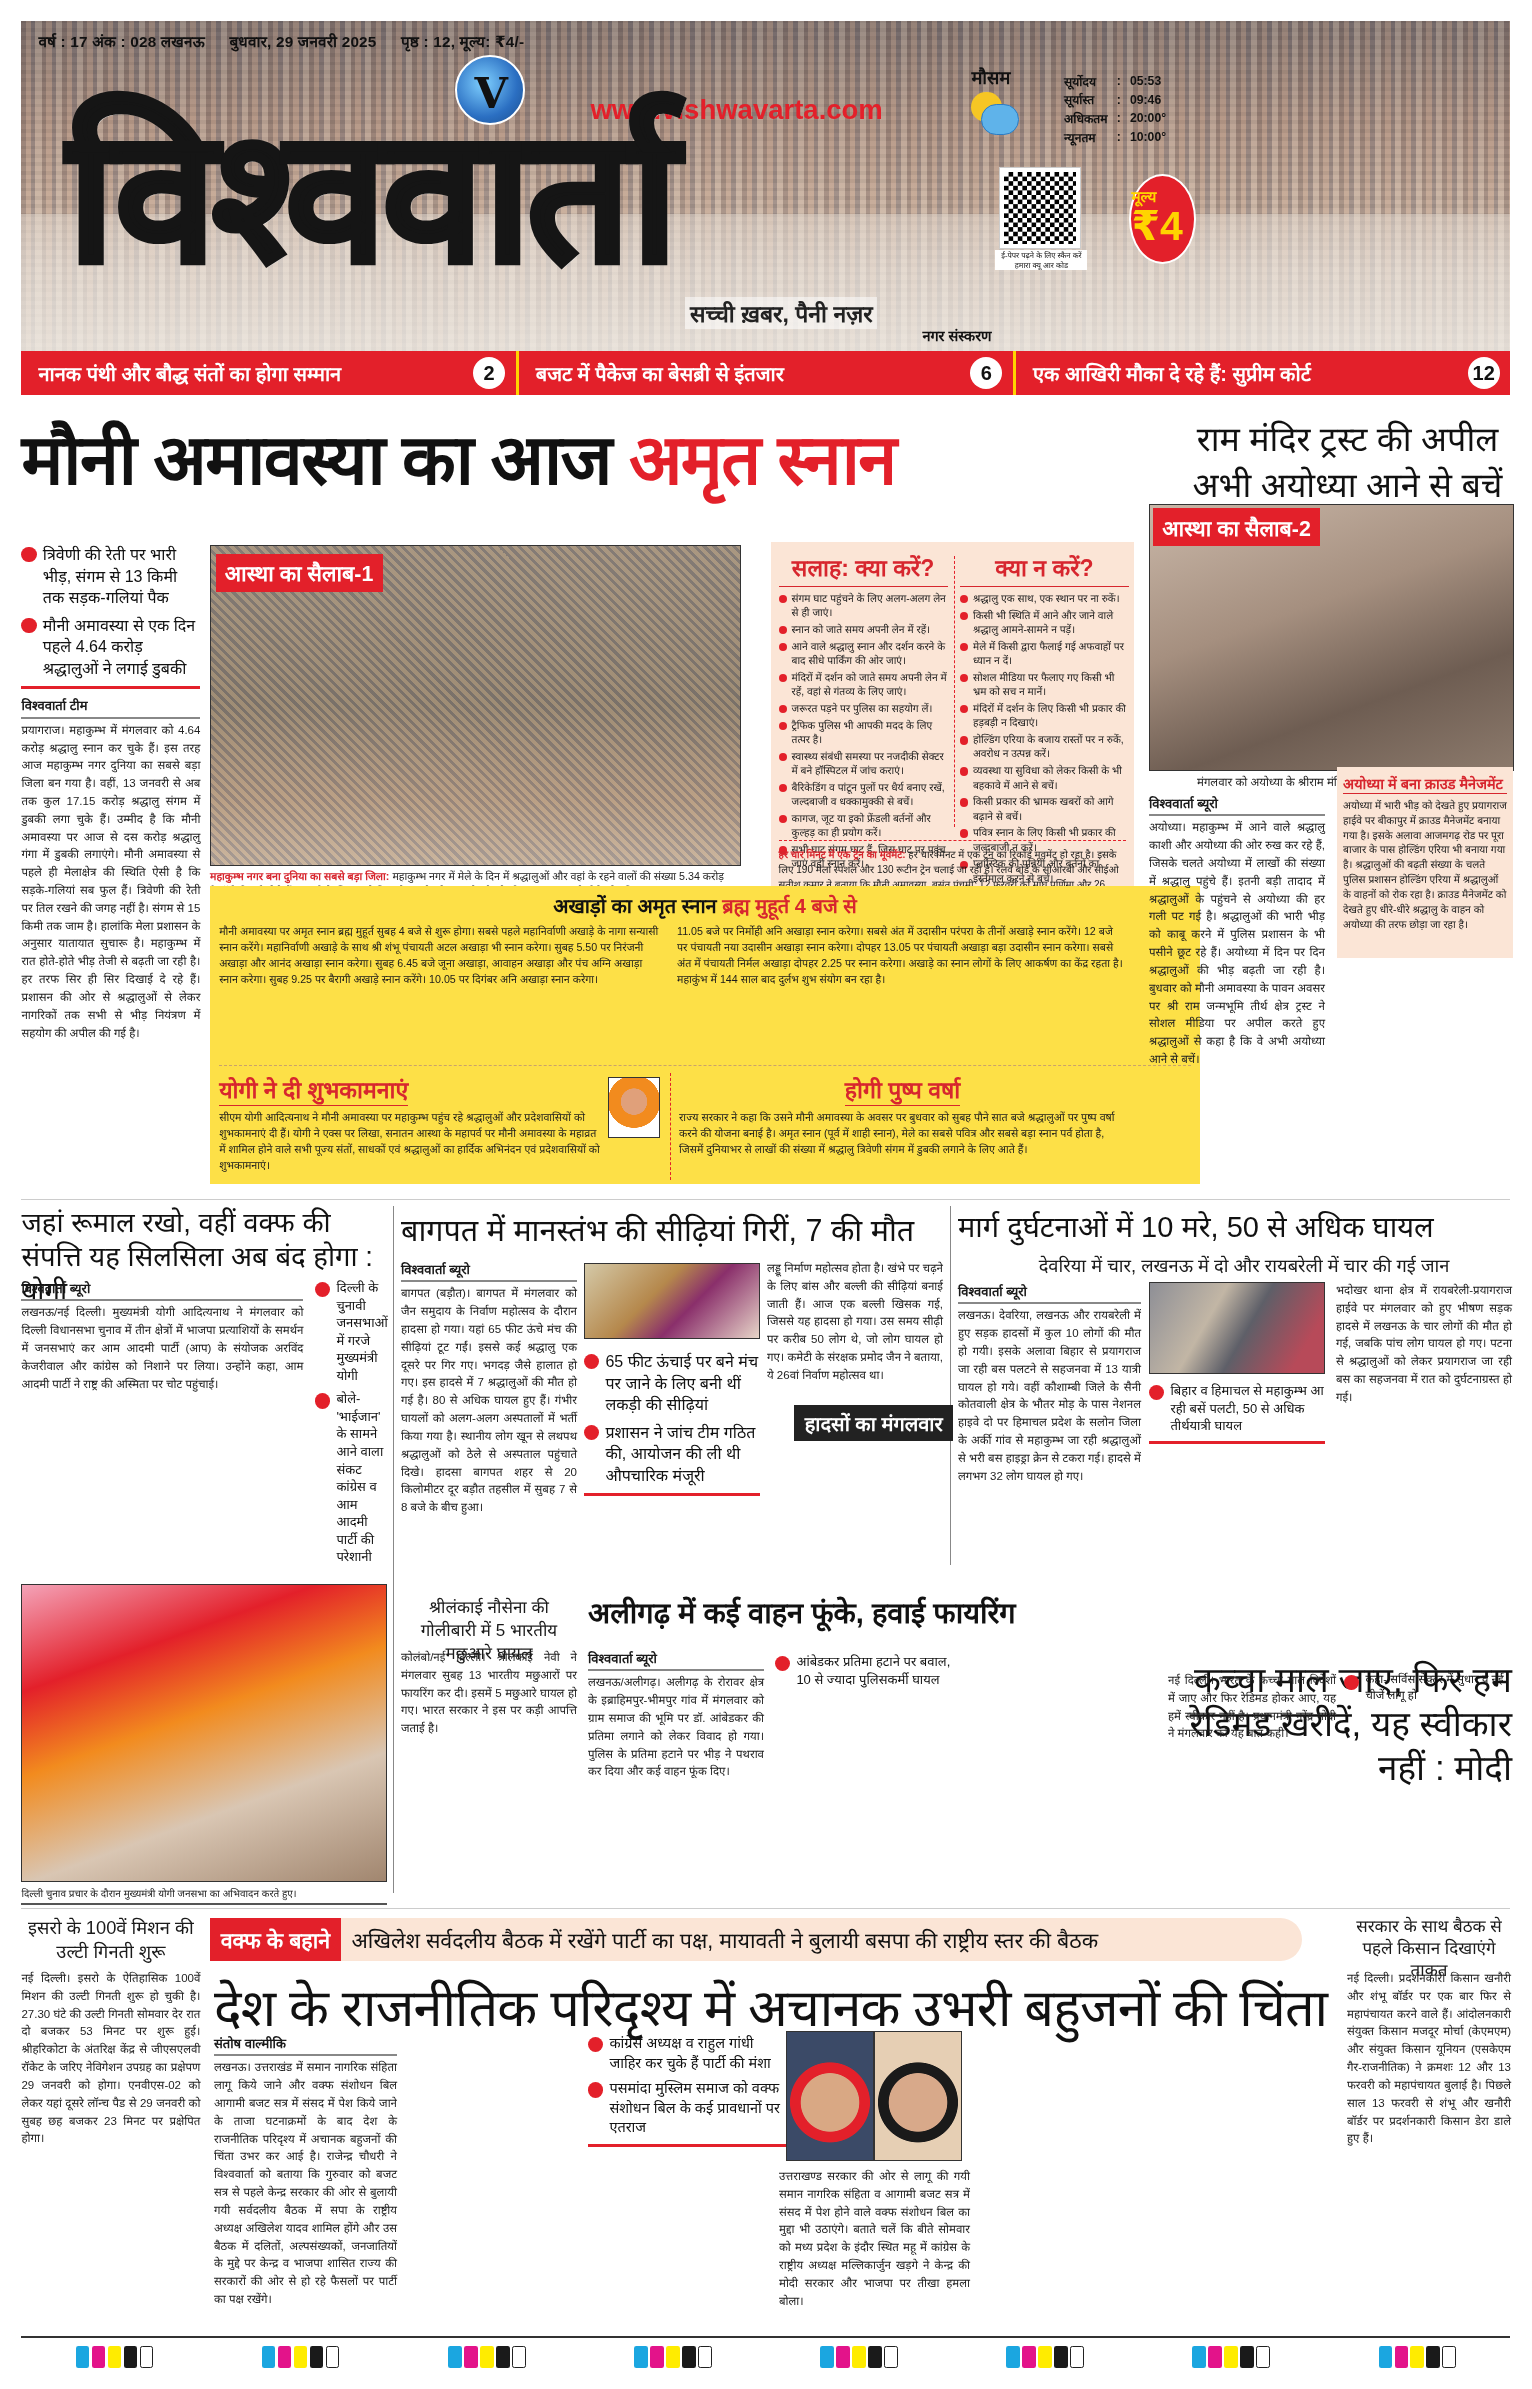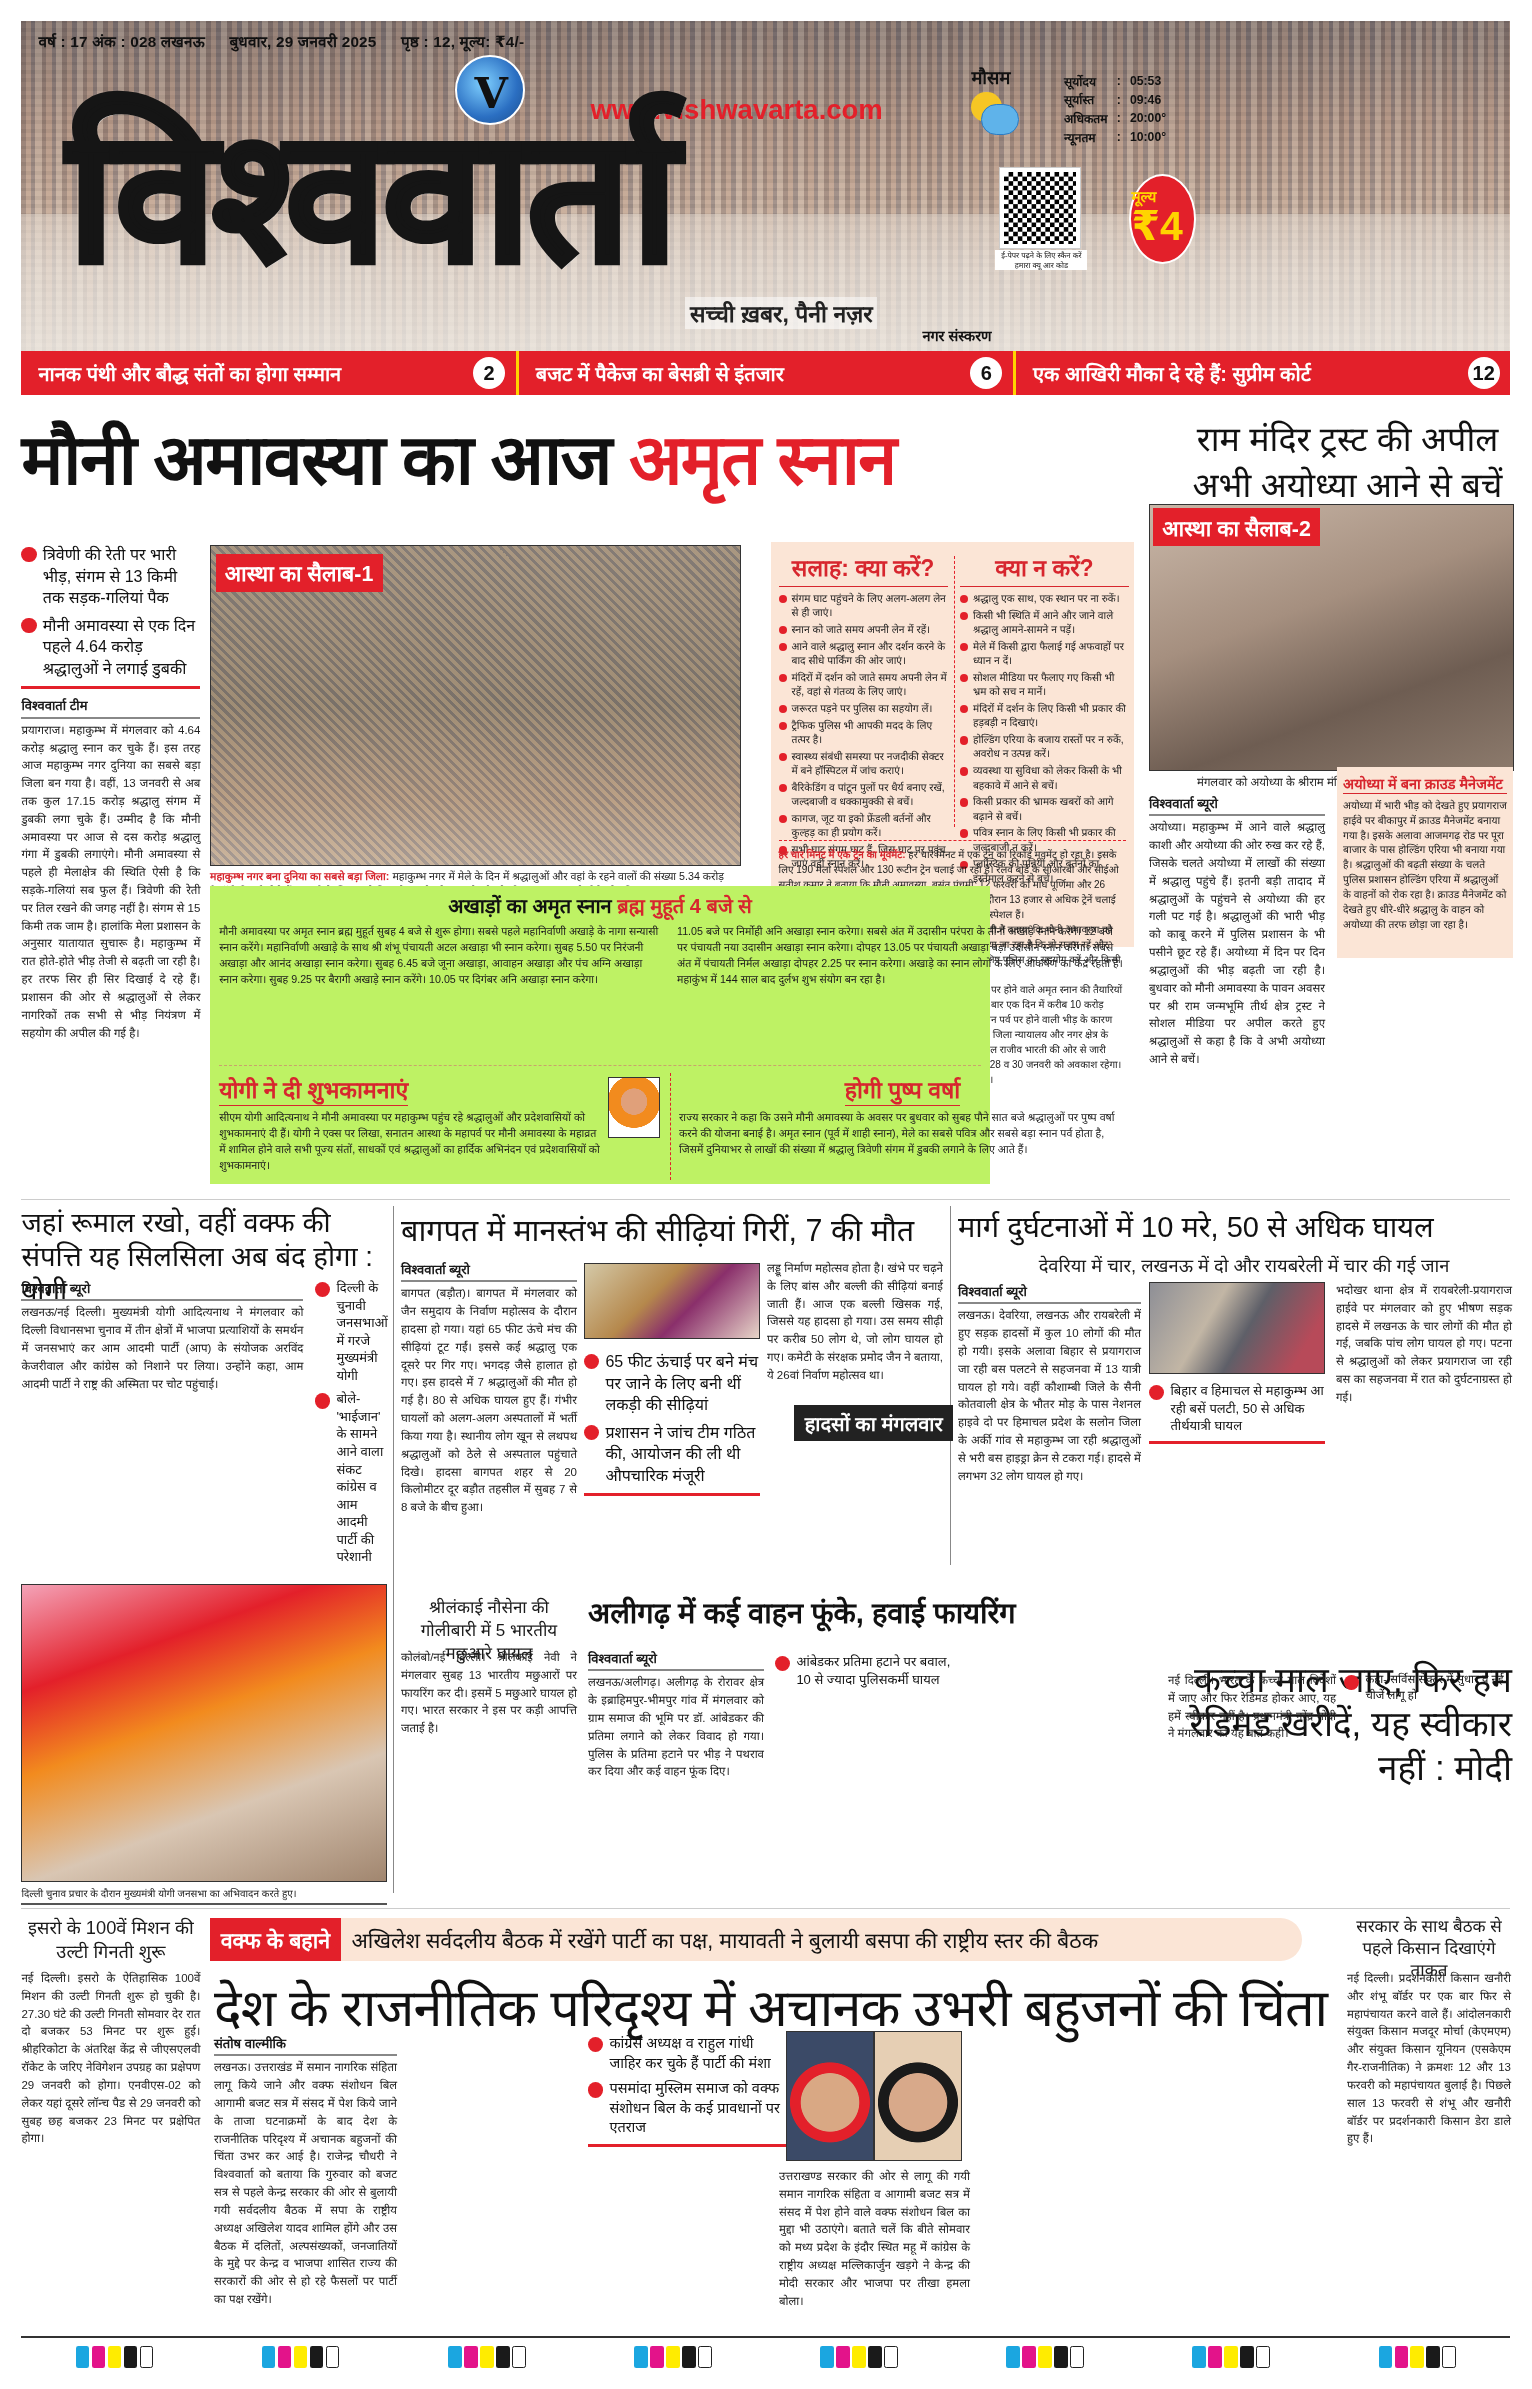--- a/index.html
+++ b/index.html
@@ -56,21 +56,21 @@
 
 .advice{left:771px;top:542px;width:363px;height:405px;background:#fbe5d6}
 .adv-col{position:absolute;top:9.2px;width:169px}
 .adv-title{font-size:23px;font-weight:bold;color:#d7262e;text-align:center;border-bottom:1.5px solid #d7262e;padding-bottom:3.1px;margin-bottom:4.6px}
 .adv-item{display:flex;gap:4.6px;font-size:10.3px;line-height:1.4;margin-bottom:2.3px}
 .adv-item::before{content:"";flex:0 0 8.4px;height:8.4px;border-radius:50%;background:#e3202a;margin-top:3.1px}
 .adv-div{position:absolute;left:183px;top:13.7px;height:271px;border-left:1.5px dashed #e3202a}
 .adv-bottom{position:absolute;left:7.6px;top:298px;width:347px;font-size:10px;line-height:1.5;border-top:1.5px dashed #e3202a;padding-top:6.1px}
 .adv-bottom b{color:#d7262e}
 
-.akhara{left:210px;top:886px;width:780px;height:298px;background:#bef264}
+.akhara{left:210px;top:886px;width:990px;height:298px;background:#fde047}
 .akhara-title{position:absolute;left:0;right:0;top:6.1px;text-align:center;font-size:20px;font-weight:bold;color:#111}
 .akhara-title .r{color:#d7262e}
 .akh-col{position:absolute;top:37px;width:260px;font-size:10.7px;line-height:1.5}
 .akh-sep{position:absolute;left:9.2px;right:9.2px;top:179px;border-top:1.5px dashed #c9a36c}
 .sub-h{font-size:23px;font-weight:bold;color:#d7262e;border-bottom:1.5px solid #d7262e;display:inline-block;margin-bottom:3.1px}
 
 .sec-h{font-size:30.5px;color:#111;line-height:1.25}
 .sec-h.bold{font-weight:bold}
 .vline{position:absolute;border-left:0.8px solid #888}
 .hrule{position:absolute;border-top:1.5px solid #888}

